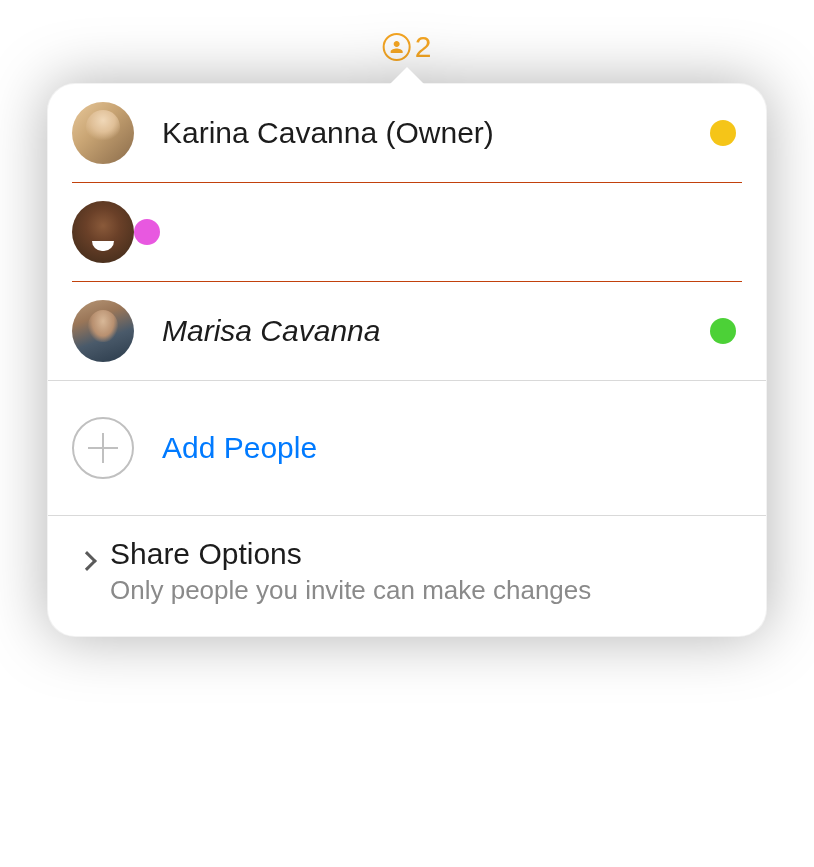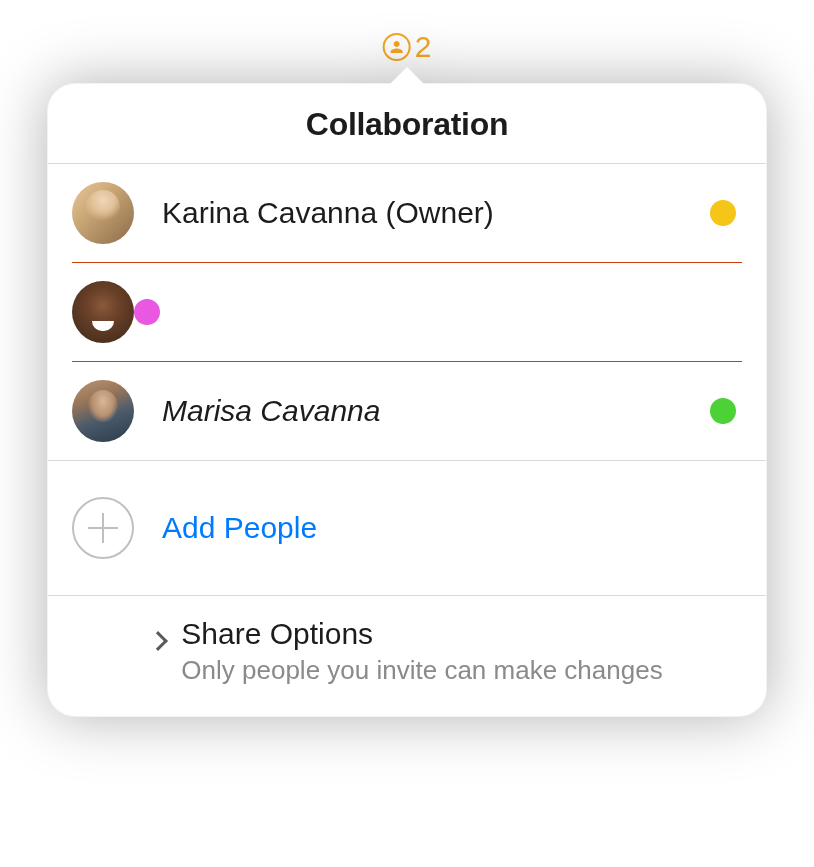--- a/index.html
+++ b/index.html
@@ -200,21 +200,20 @@
       font-size: 30px;
       color: #007aff;
       margin-left: 28px;
       font-weight: 400;
     }
     .share-row {
       display: flex;
       align-items: center;
       padding: 20px 32px 28px;
       cursor: pointer;
-      justify-content: center;
     }
     .chevron {
       width: 16px;
       height: 16px;
       flex-shrink: 0;
       margin-right: 14px;
       margin-top: -24px;
       position: relative;
     }
     .chevron::before {
@@ -254,23 +253,20 @@
     <svg viewBox="0 0 24 24">
         <path d="M12 12c2.2 0 4-1.8 4-4s-1.8-4-4-4-4 1.8-4 4 1.8 4 4 4zm0 2c-2.7 0-8 1.3-8 4v2h16v-2c0-2.7-5.3-4-8-4z"></path>
       </svg>
   </span>
   <span class="trigger-count">2</span>
 </div>
 
 <div class="popover-wrapper">
   <div class="arrow"></div>
   <div class="popover">
-    <div class="header">
-      <div class="header-title">Collaboration</div>
-    </div>
 
     <div class="people-list">
       <div class="person-row">
         <div class="avatar avatar-1"></div>
         <div class="person-name">Karina Cavanna (Owner)</div>
         <div class="status-dot" style="background:#f5c518"></div>
       </div>
       <div class="person-row">
         <div class="avatar avatar-2"></div>
         <div class="status-dot" style="background:#e858e0"></div>

